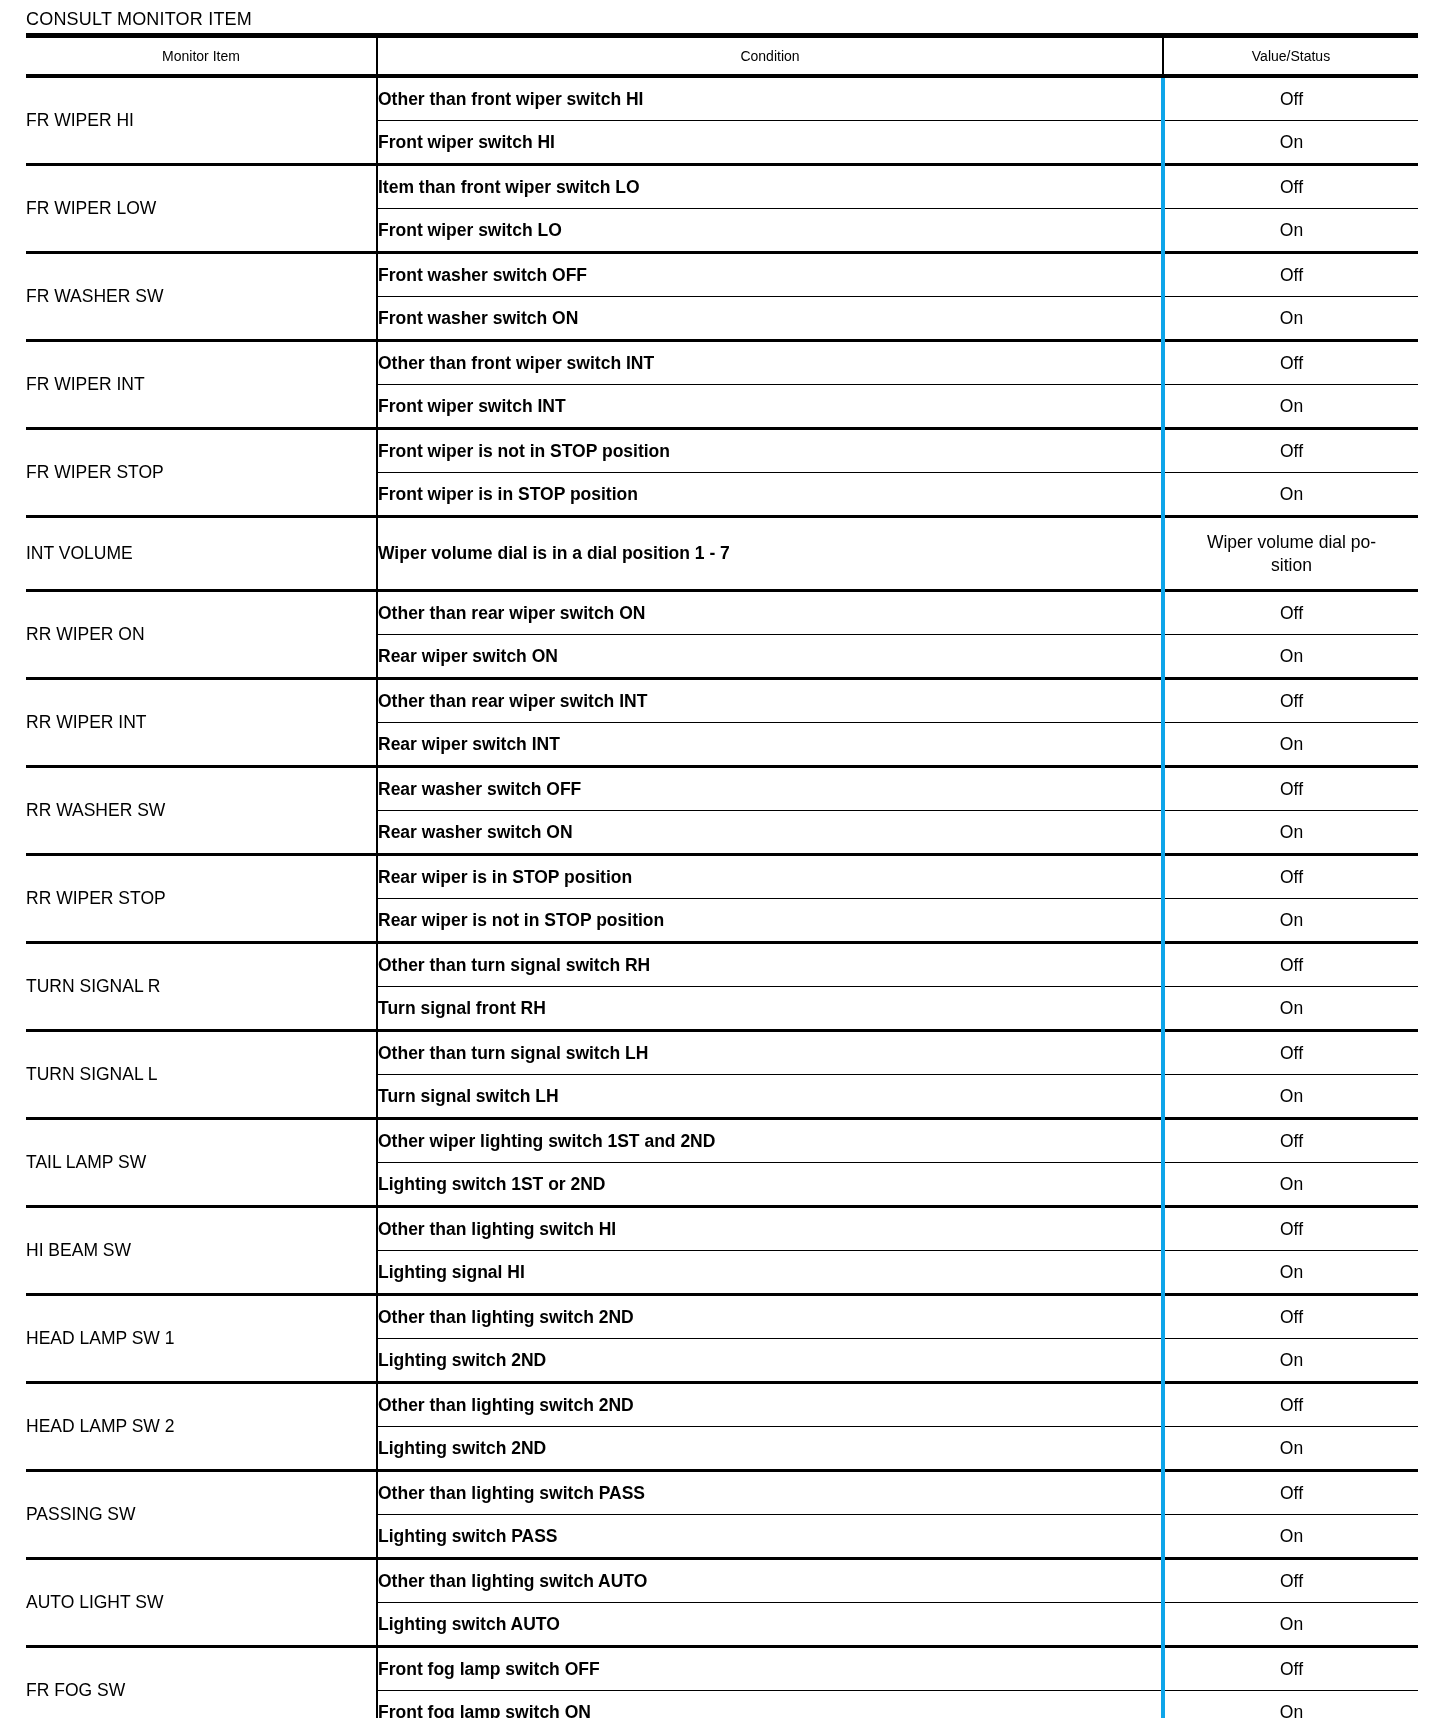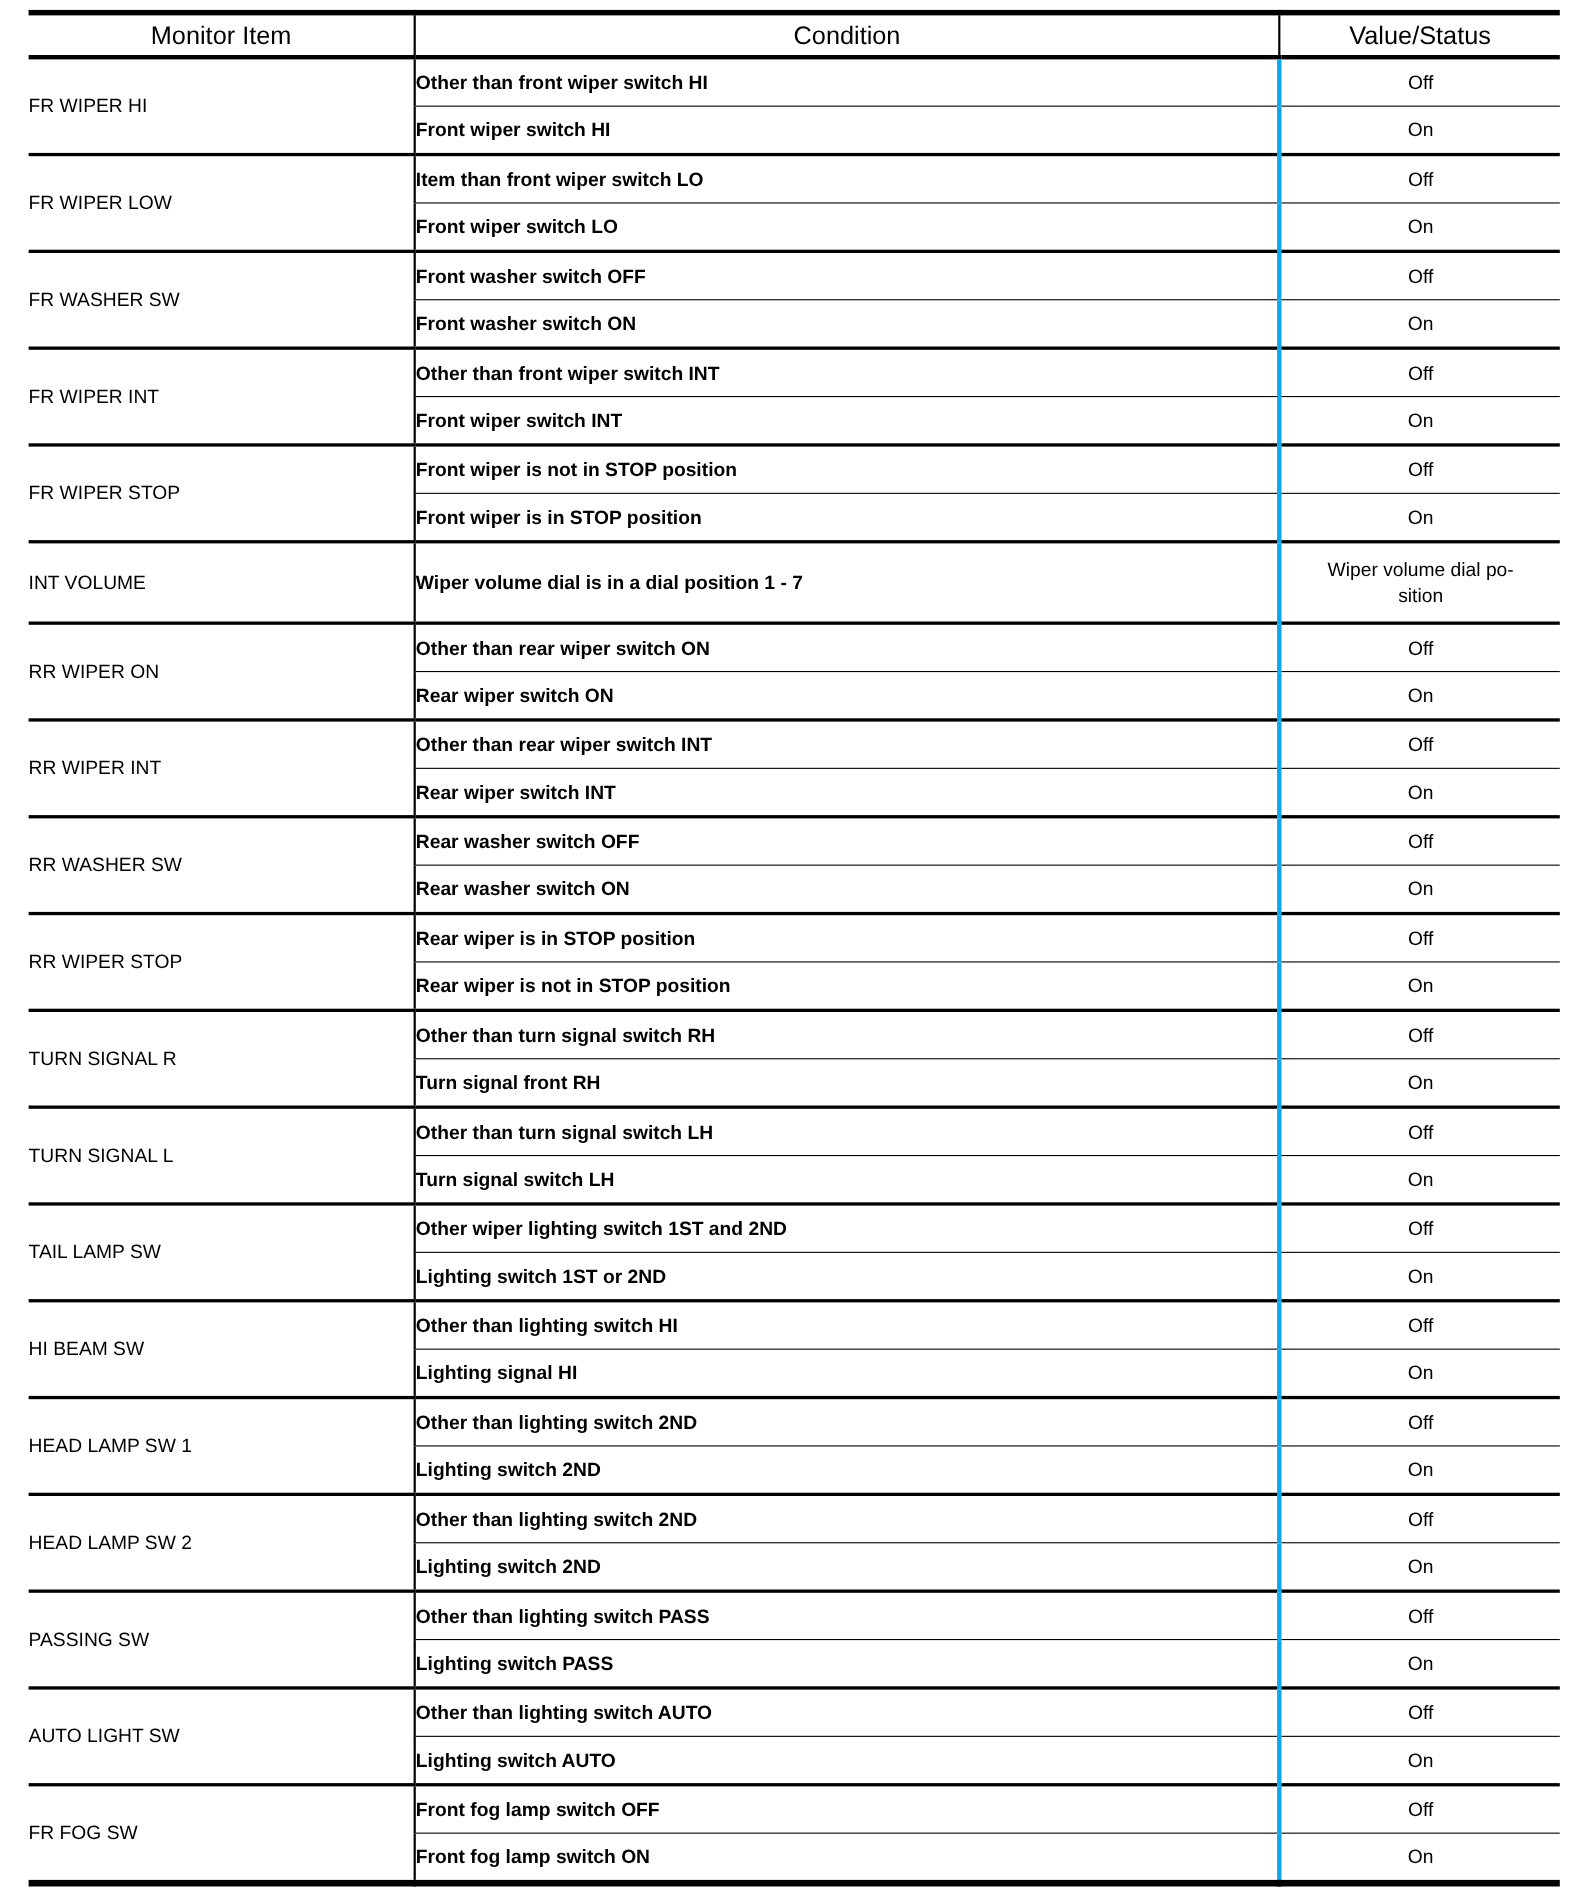--- a/index.html
+++ b/index.html
@@ -31,21 +31,21 @@
     border-bottom: 6px solid #000;
     font-size: 17.5px;
   }
   col.c-item { width: 351px; }
   col.c-cond { width: 786px; }
   col.c-val  { width: 255px; }
 
   table.monitor th {
     height: 36px;
     font-weight: 400;
-    font-size: 23px;
+    font-size: 14px;
     text-align: center;
     vertical-align: middle;
     border-bottom: 4px solid #000;
     padding: 0;
   }
   table.monitor th + th { border-left: 2px solid #000; }
 
   table.monitor td {
     height: 42px;
     vertical-align: middle;
@@ -69,20 +69,21 @@
     padding: 0 6px;
   }
   tr.group-start td { border-top: 3px solid #000; }
   tr.sub td { border-top: 1.5px solid #000; }
   tr.single td { height: 71px; }
 </style>
 </head>
 <body>
 
 <div class="page">
+  <div class="title">CONSULT MONITOR ITEM</div>
 
   <table class="monitor">
     <colgroup>
       <col class="c-item">
       <col class="c-cond">
       <col class="c-val">
     </colgroup>
     <thead>
       <tr>
         <th>Monitor Item</th>

